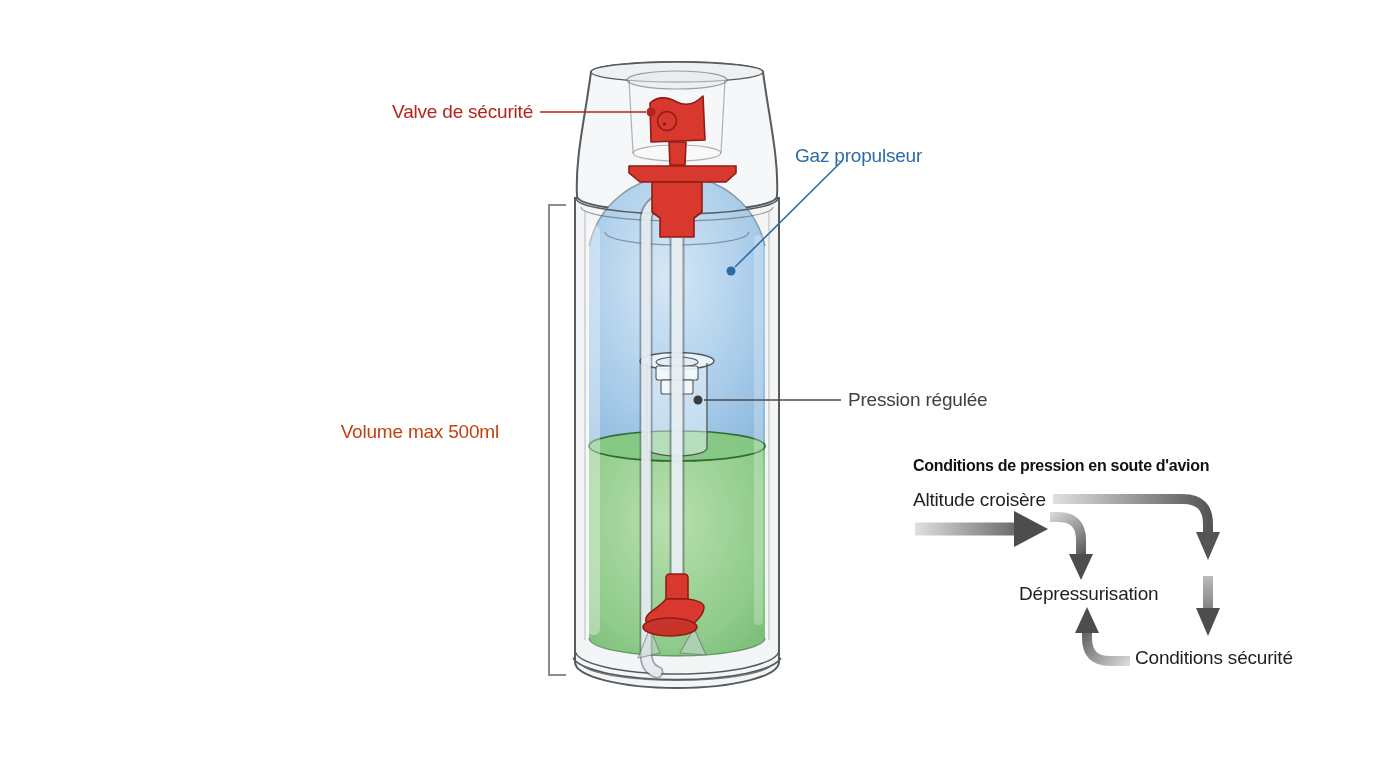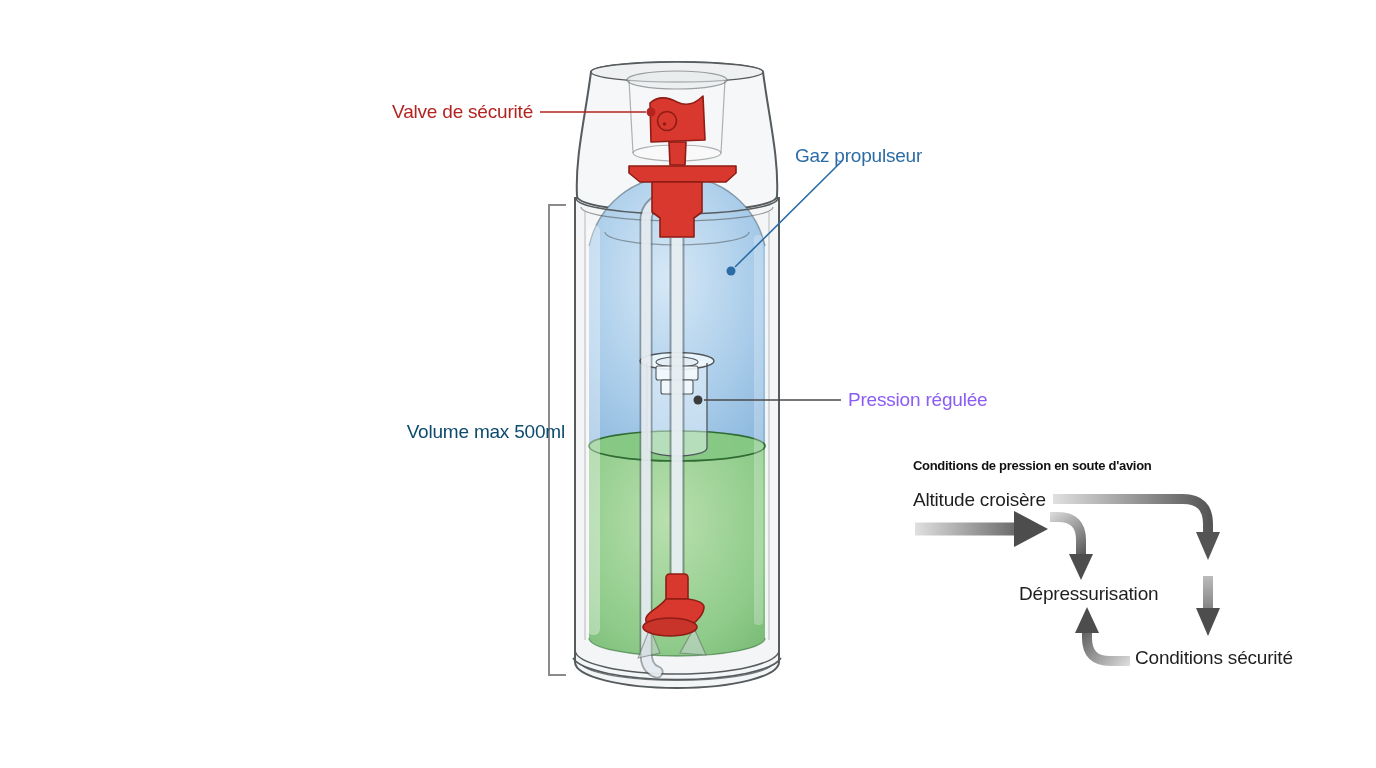--- a/index.html
+++ b/index.html
@@ -8,23 +8,23 @@
     font-family:"Liberation Sans",sans-serif;
   }
   .stage svg{position:absolute;left:0;top:0;}
   .lbl{
     position:absolute;white-space:nowrap;
     font-size:19px;line-height:1.15;letter-spacing:-0.2px;color:#1f1f1f;
     transform:translateY(-50%);
   }
   .lbl-valve{right:843px;top:112px;color:#b3231f;}
   .lbl-gaz{left:795px;top:156px;color:#2c6ca5;}
-  .lbl-pression{left:848px;top:400px;color:#8b5cf6;}
-  .lbl-volume{right:811px;top:432px;color:#0c4a6e;}
-  .lbl-flow-title{left:913px;top:466px;font-weight:700;font-size:13px;color:#111;letter-spacing:-0.3px;text-align:right;}
+  .lbl-pression{left:848px;top:400px;color:#404040;}
+  .lbl-volume{right:877px;top:432px;color:#c2410c;}
+  .lbl-flow-title{left:913px;top:466px;font-weight:700;font-size:16px;color:#111;letter-spacing:-0.3px;text-align:right;}
   .lbl-altitude{left:913px;top:500px;}
   .lbl-depress{left:1019px;top:594px;}
   .lbl-extremes{left:1135px;top:658px;}
 </style>
 </head>
 <body>
 
 <div class="stage">
 
   <svg width="1376" height="768" viewBox="0 0 1376 768">

